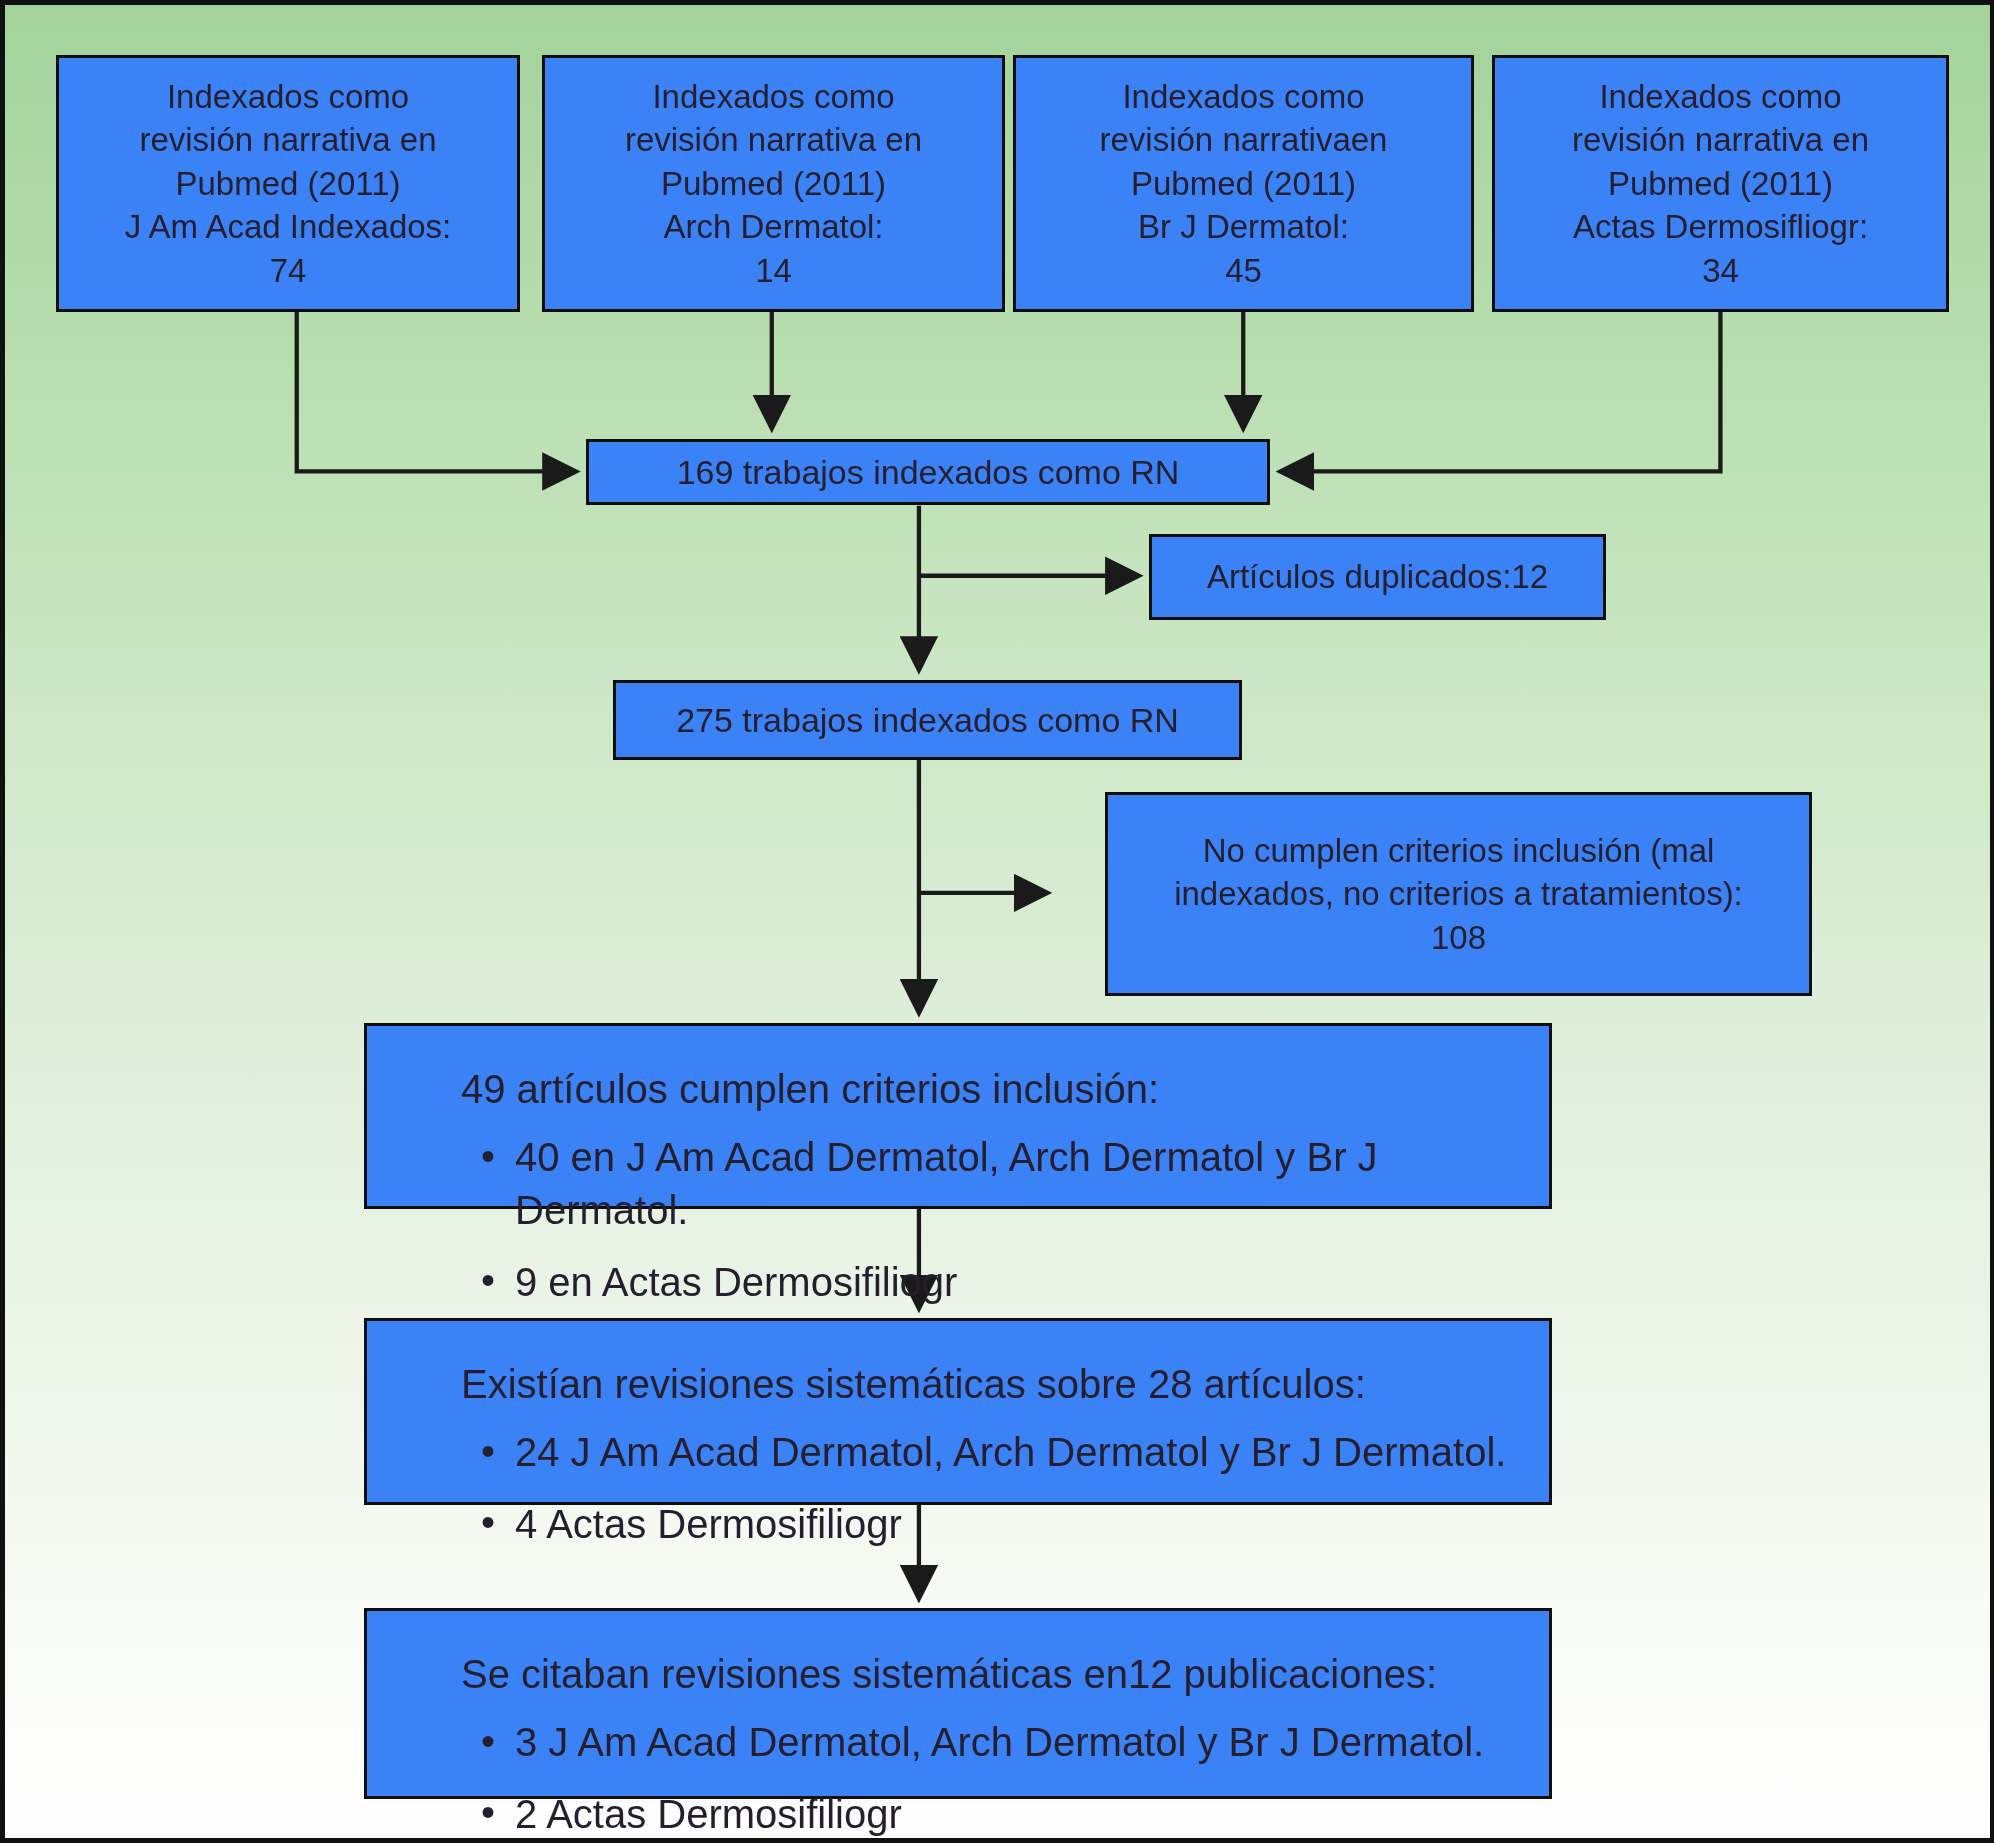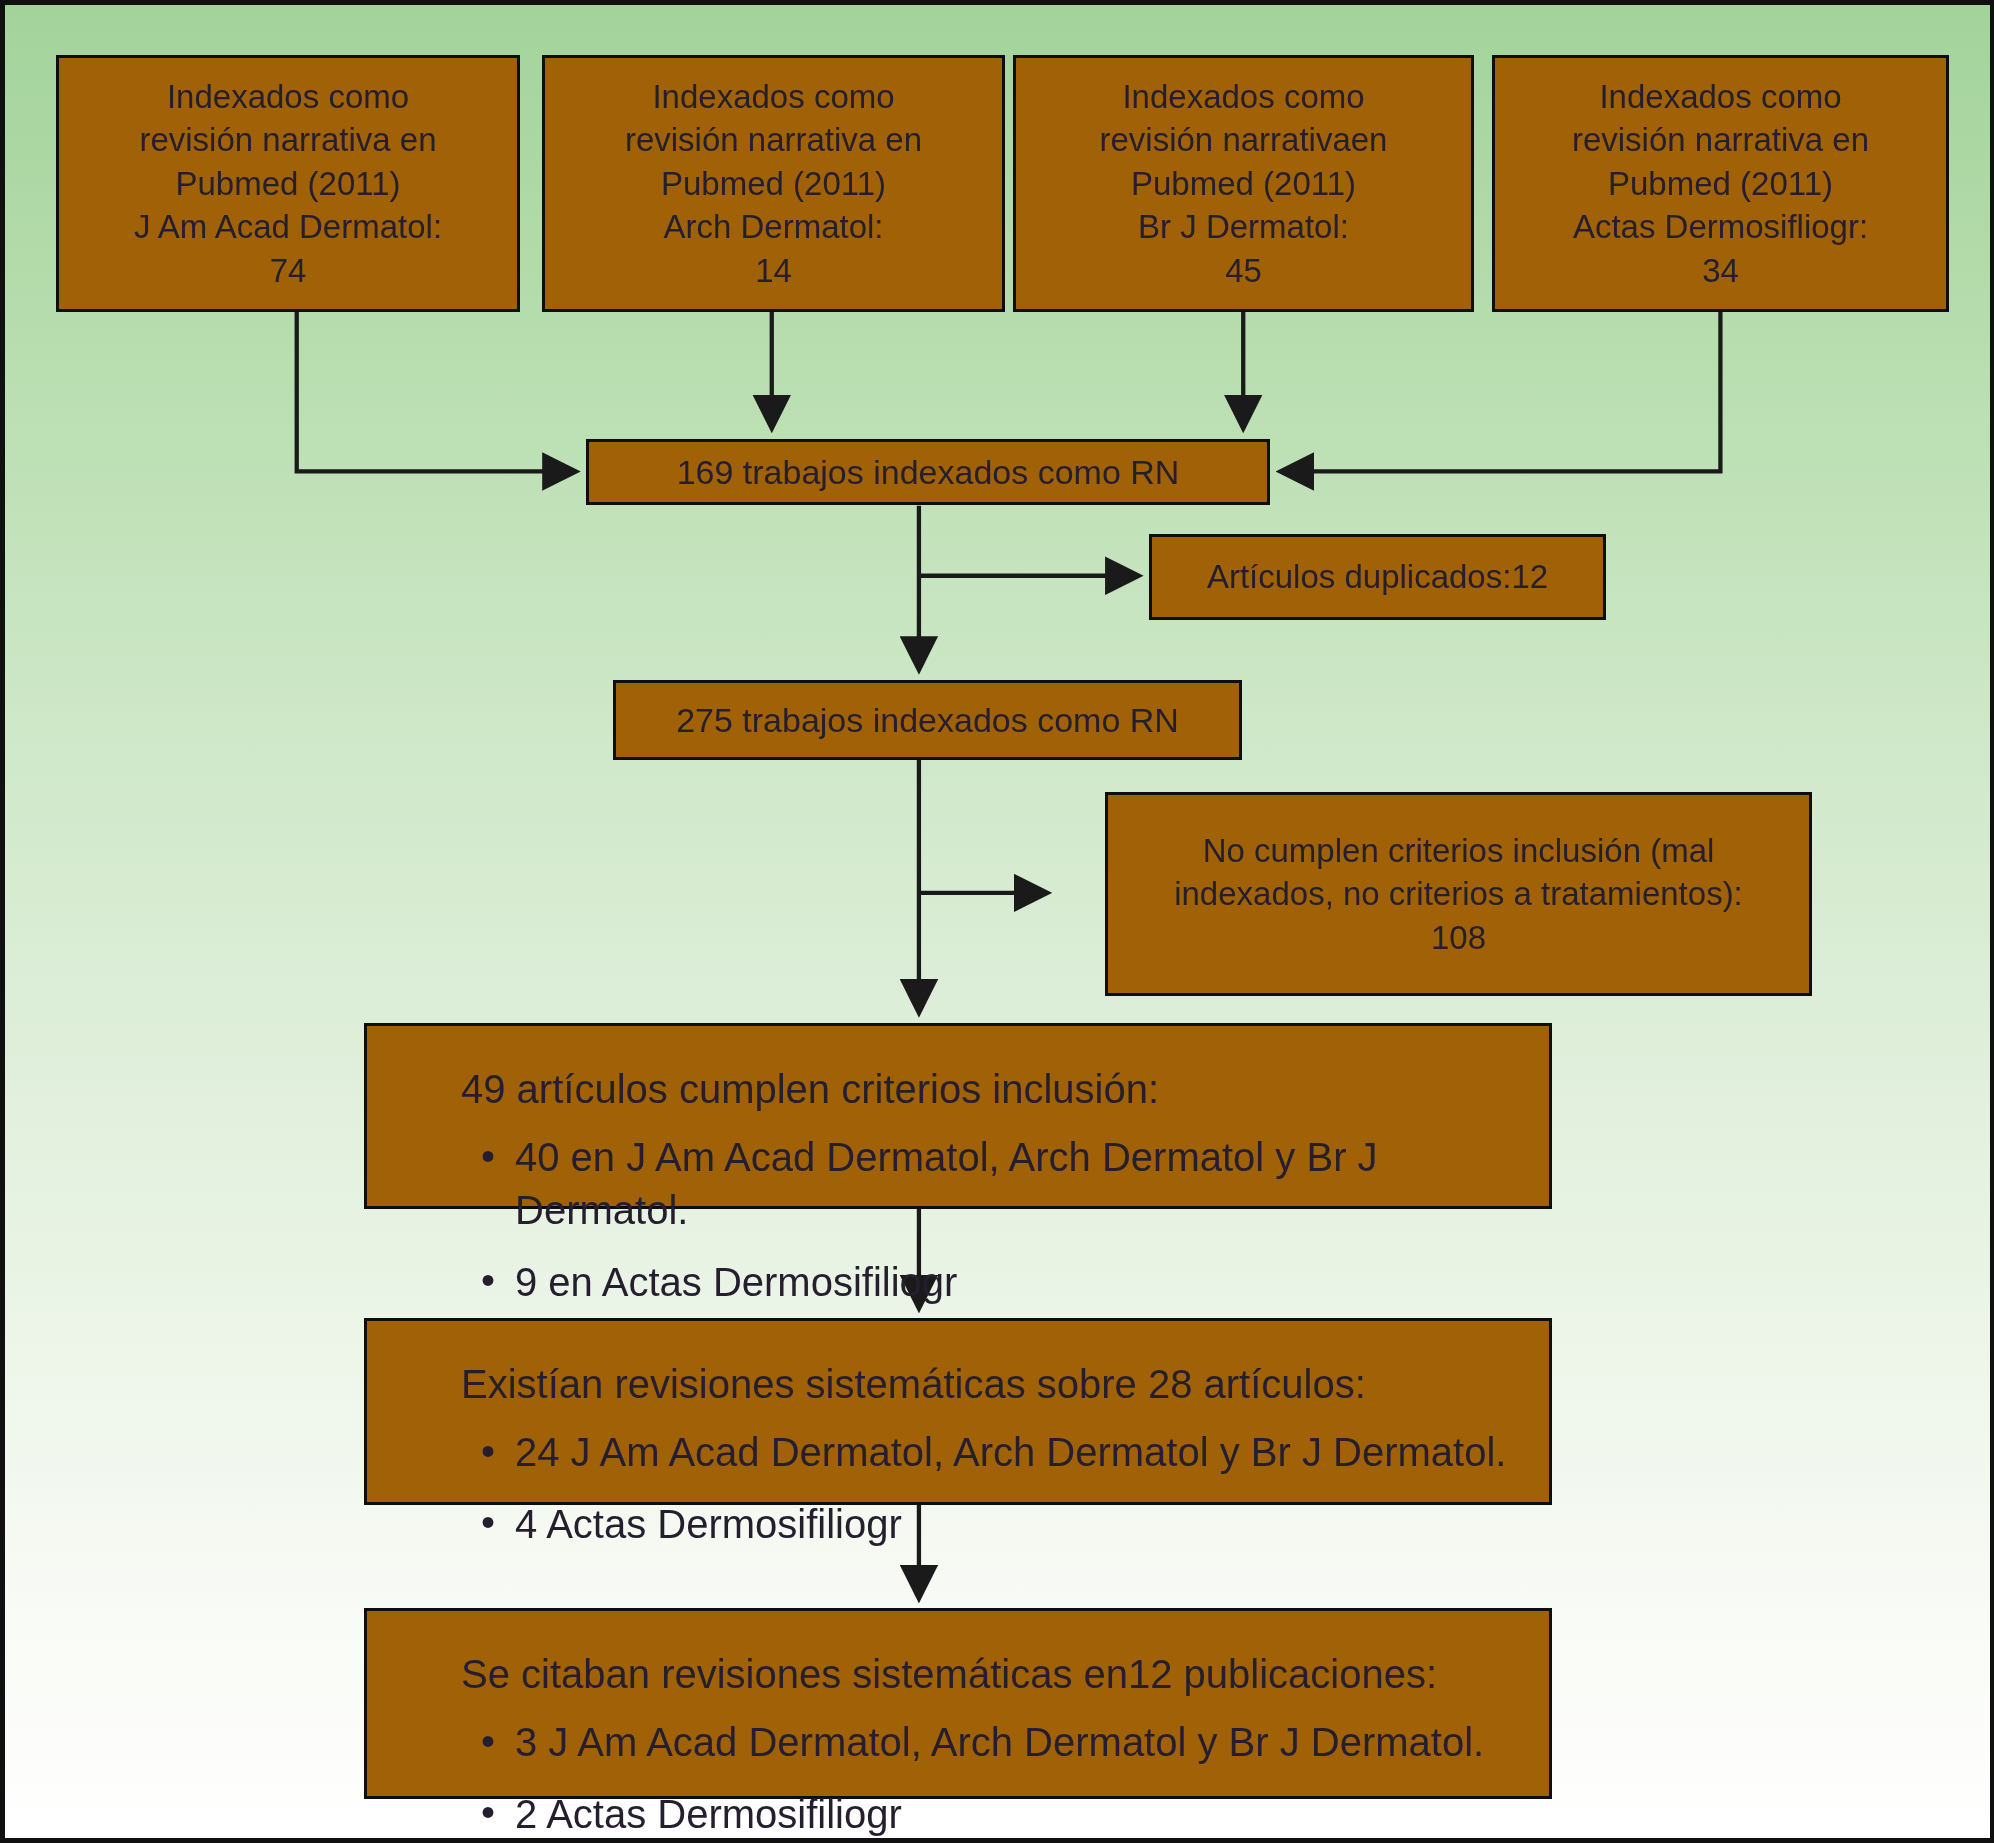--- a/index.html
+++ b/index.html
@@ -14,21 +14,21 @@
   .frame{
     position:absolute;left:0;top:0;right:0;bottom:0;
     border:5.7px solid #101010;
     box-sizing:border-box;
     background:linear-gradient(180deg,
       #a3d39b 0%, #b9deb0 20%, #cfe8c9 40%, #e0efdb 58%,
       #ecf5e8 72%, #f7faf4 86%, #ffffff 100%);
   }
   .box{
     position:absolute;
-    background:#a16207;
+    background:#3b82f6;
     border:3.6px solid #0e0e0e;
     box-sizing:border-box;
     display:flex;
     flex-direction:column;
     align-items:center;
     justify-content:center;
     text-align:center;
     font-size:33px;
     line-height:1.32;
   }
@@ -82,21 +82,21 @@
       <line x1="1286" y1="1250" x2="1424" y2="1250" marker-end="url(#ah)"></line>
       <line x1="1286" y1="1690" x2="1286" y2="1790" marker-end="url(#ah)"></line>
       <line x1="1286" y1="2103" x2="1286" y2="2196" marker-end="url(#ah)"></line>
     </g>
   </svg>
 
   <div class="box" style="left:56px;top:55px;width:464px;height:257px;">
     <span class="line">Indexados como</span>
     <span class="line">revisión narrativa en</span>
     <span class="line">Pubmed (2011)</span>
-    <span class="line">J Am Acad Dermatol:</span>
+    <span class="line">J Am Acad Indexados:</span>
     <span class="line">74</span>
   </div>
 
   <div class="box" style="left:542px;top:55px;width:463px;height:257px;">
     <span class="line">Indexados como</span>
     <span class="line">revisión narrativa en</span>
     <span class="line">Pubmed (2011)</span>
     <span class="line">Arch Dermatol:</span>
     <span class="line">14</span>
   </div>

